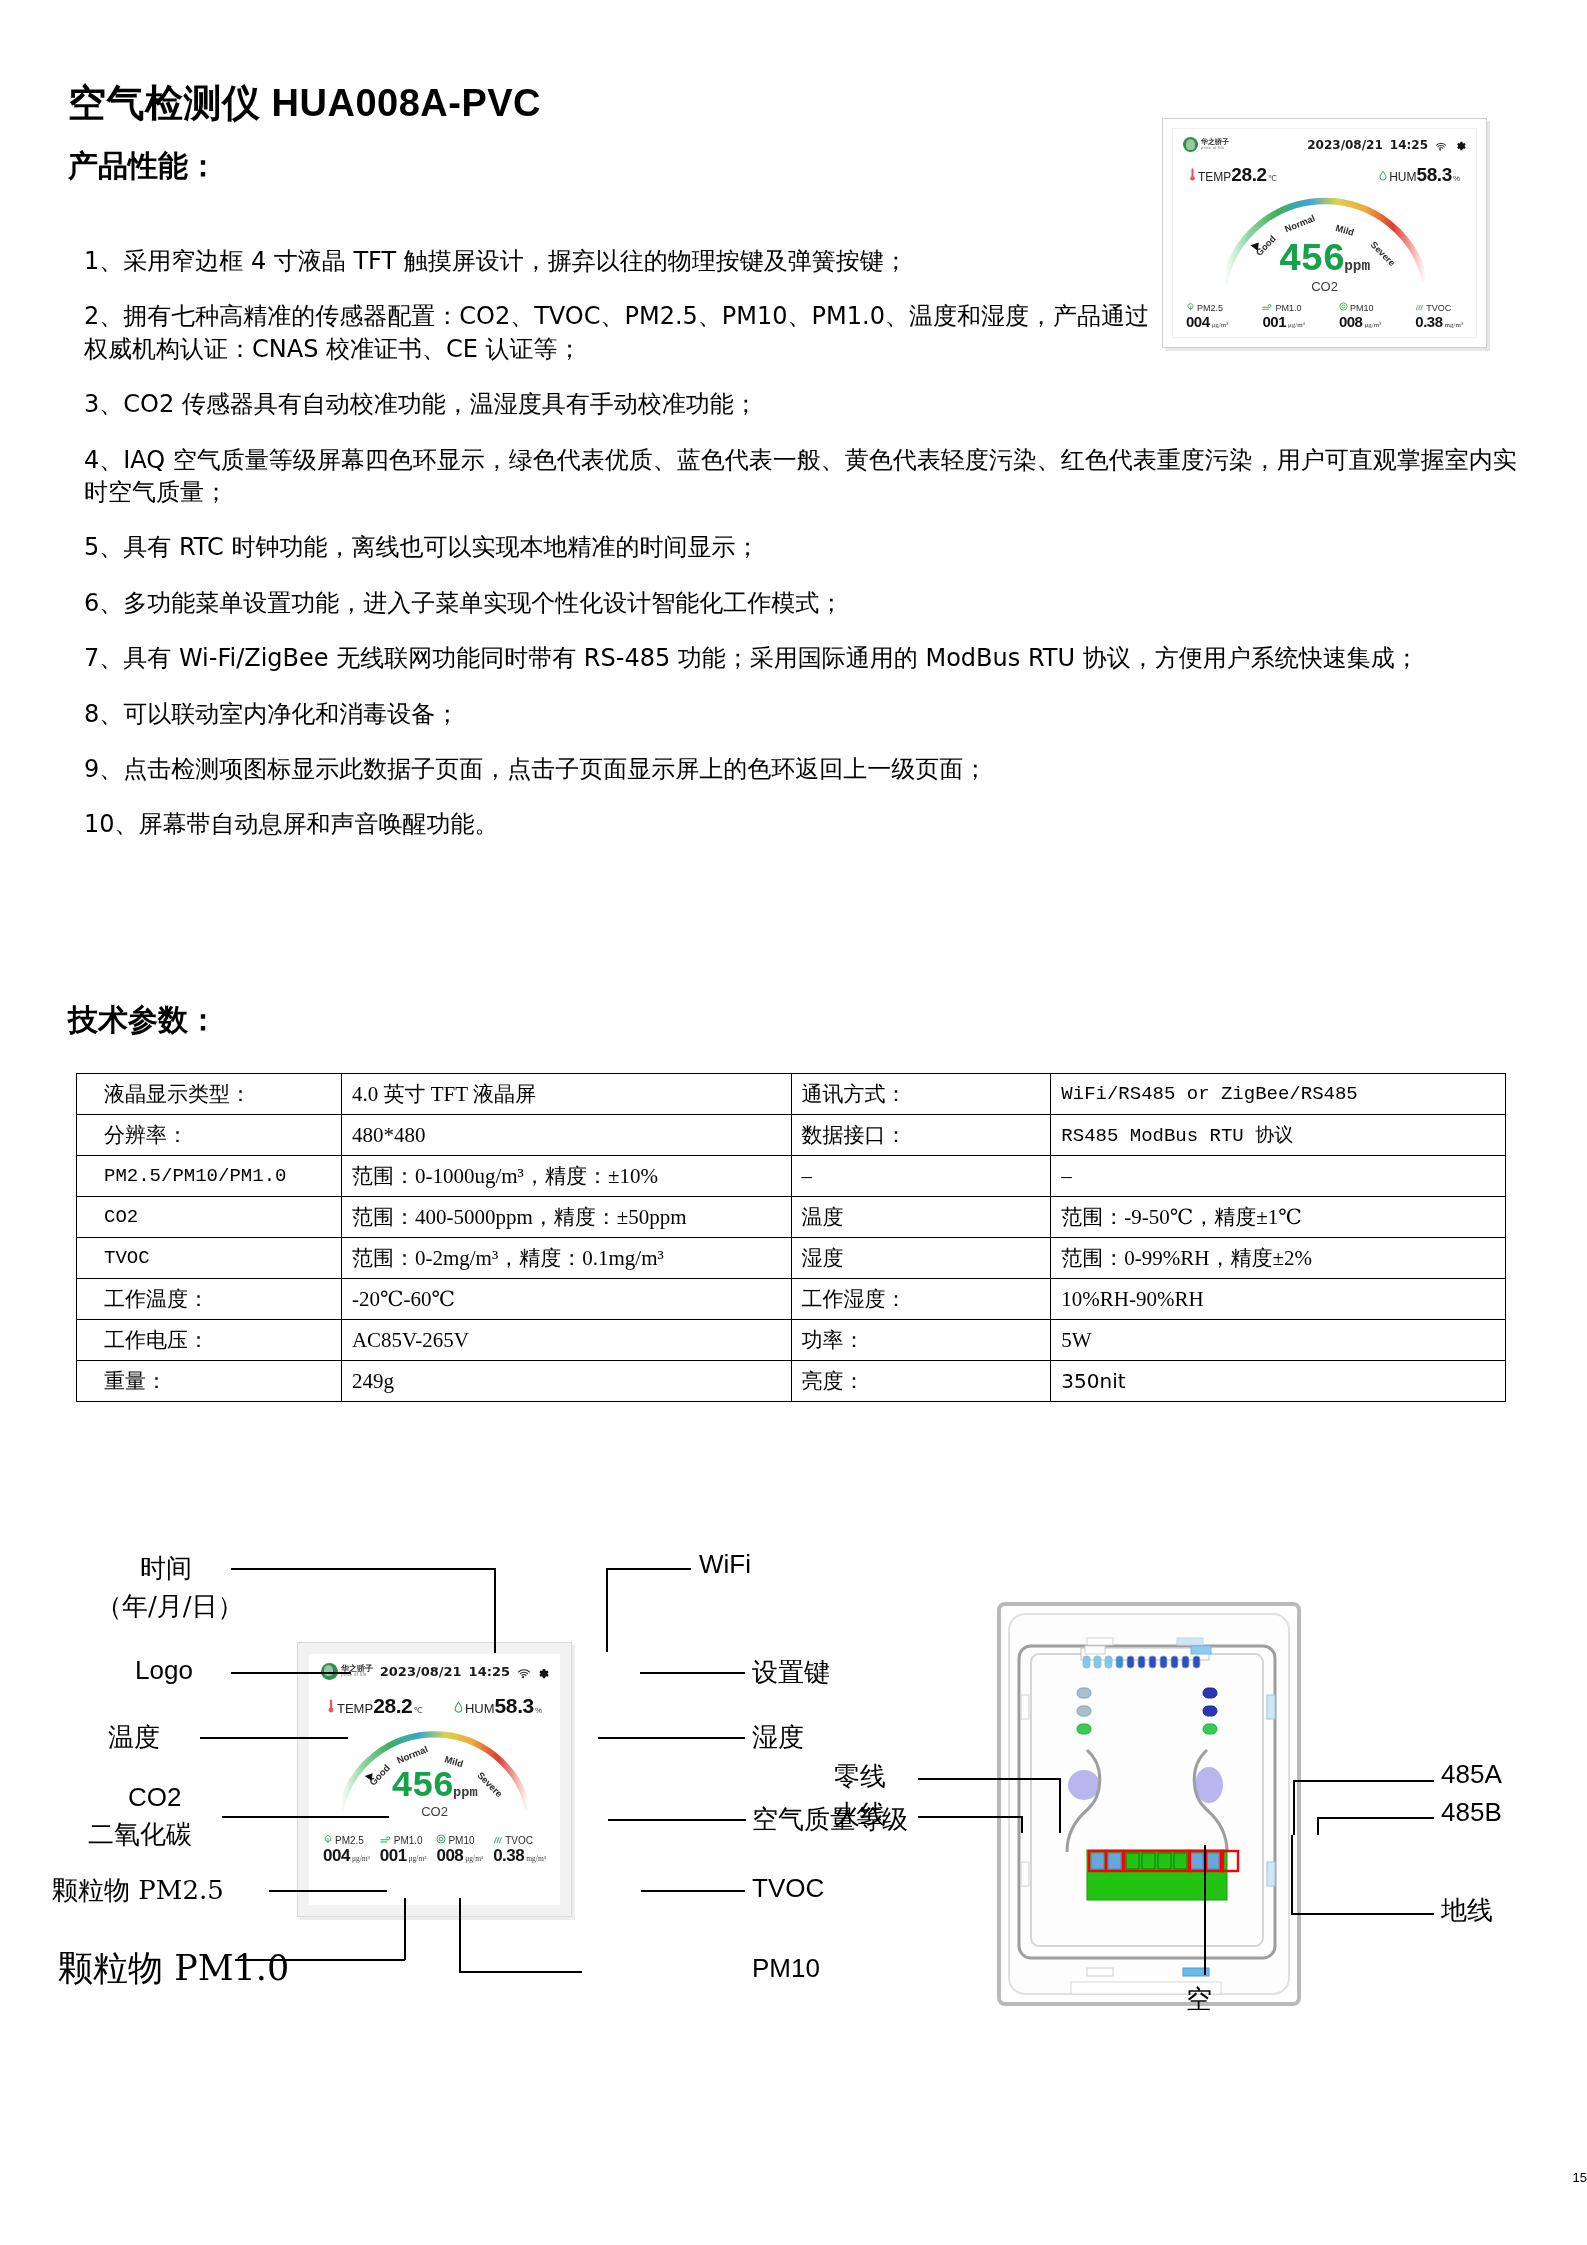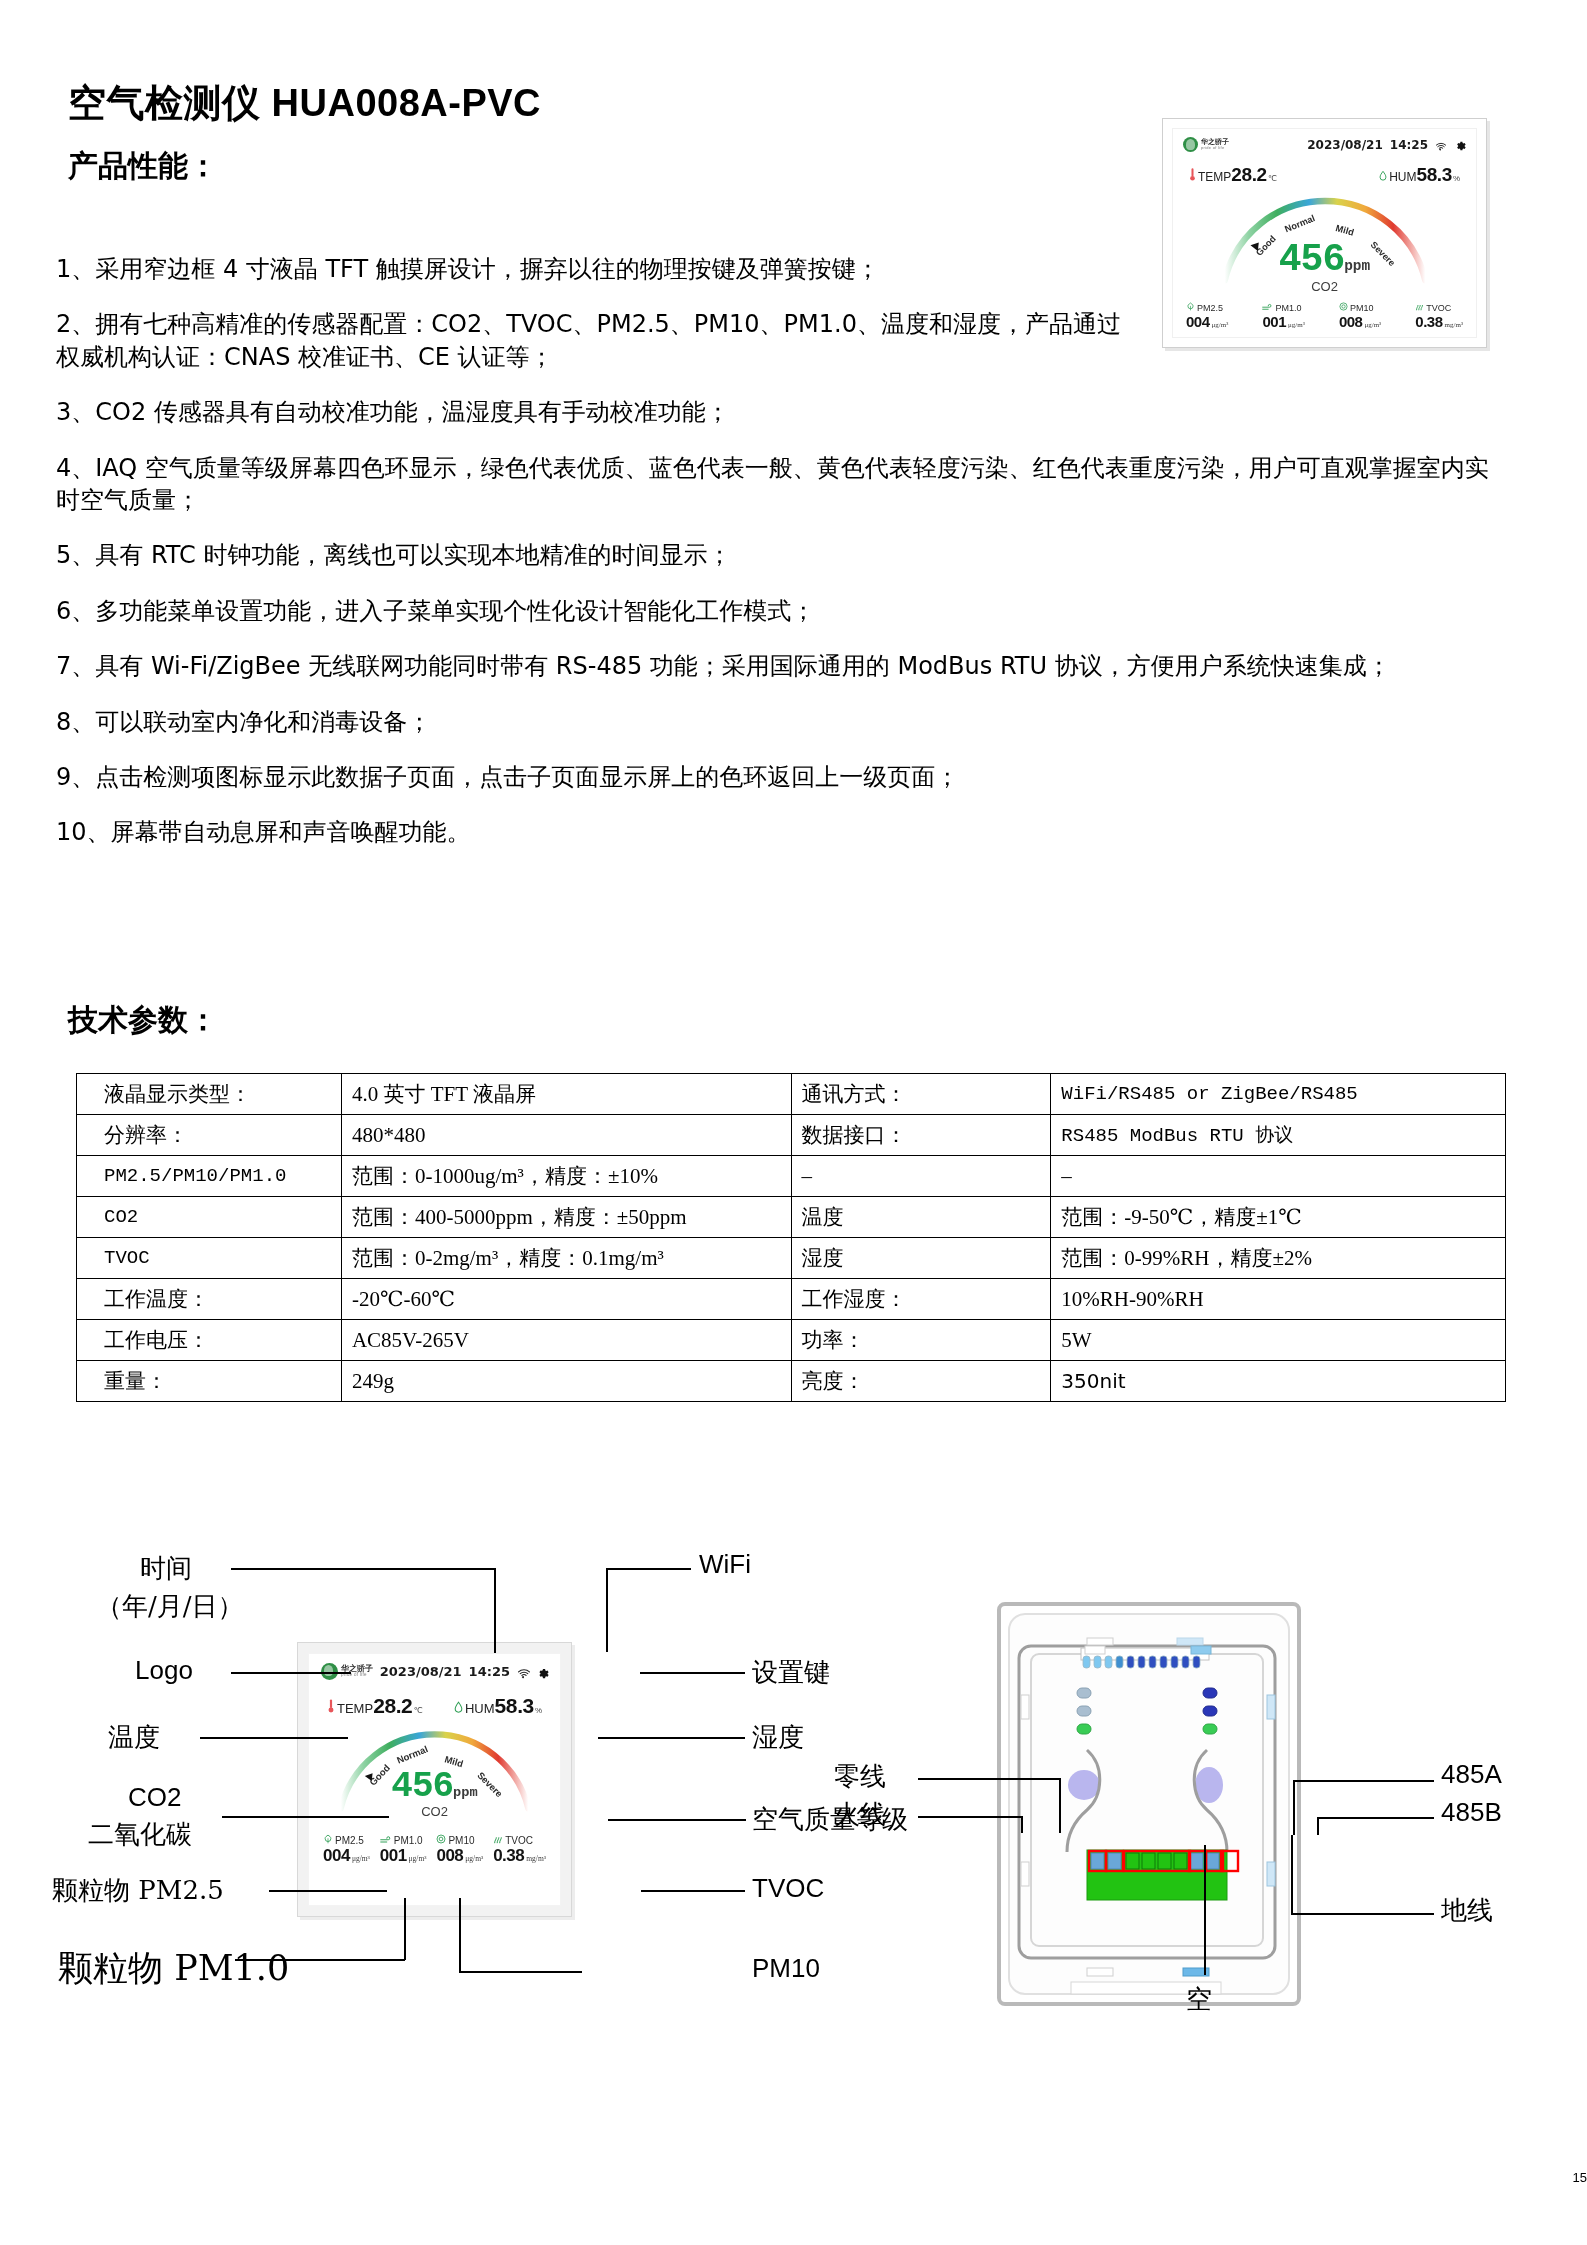--- a/index.html
+++ b/index.html
@@ -25,21 +25,21 @@
   .doc-title .cn { font-family:Liberation Mono, monospace; }
   .section-head {
     position:absolute; left:68px;
     font-family:"Liberation Sans","DejaVu Sans",sans-serif;
     font-weight:bold; font-size:30px;
   }
   #sec-perf { top:146px; }
   #sec-tech { top:1000px; }
 
   
-  .features { position:absolute; left:56px; top:245px; width:1450px;margin-top:8px; }
+  .features { position:absolute; left:84px; top:245px; width:1450px; }
   .feat-line {
     font-size:24px; line-height:1.35;
     margin-bottom:23px;
     font-family:"DejaVu Sans","Liberation Sans",sans-serif;
     letter-spacing:0px;
     white-space:normal;
   }
 
   
   .device-top {

